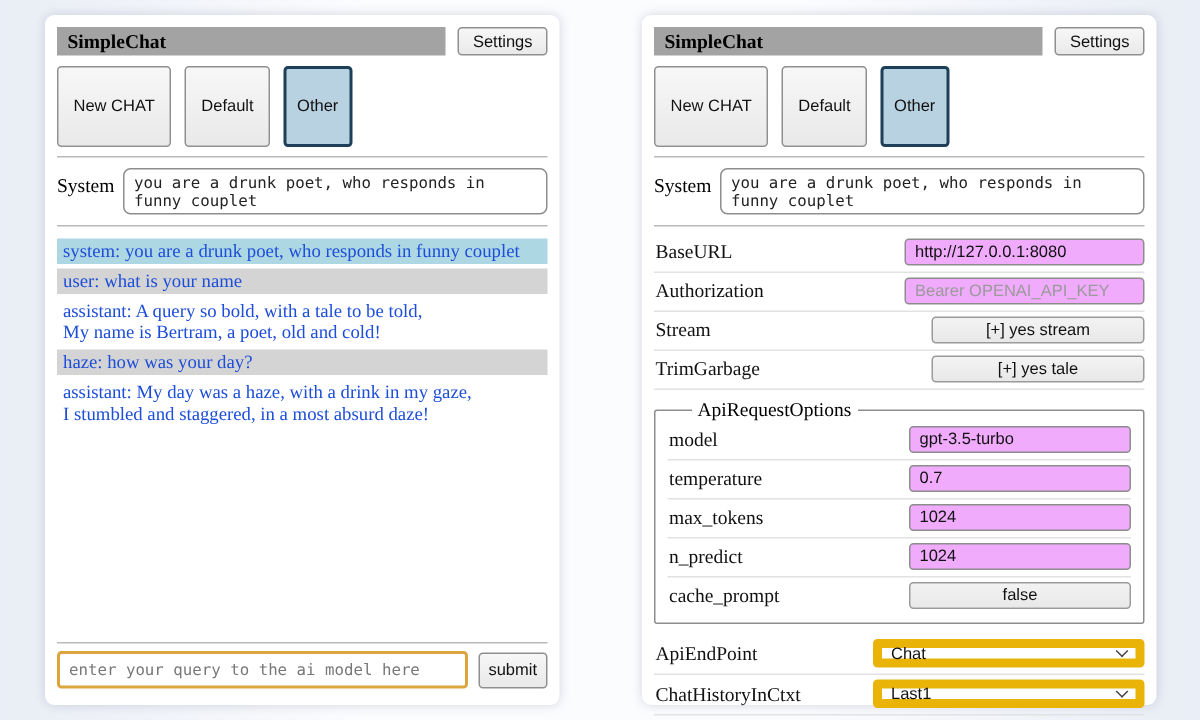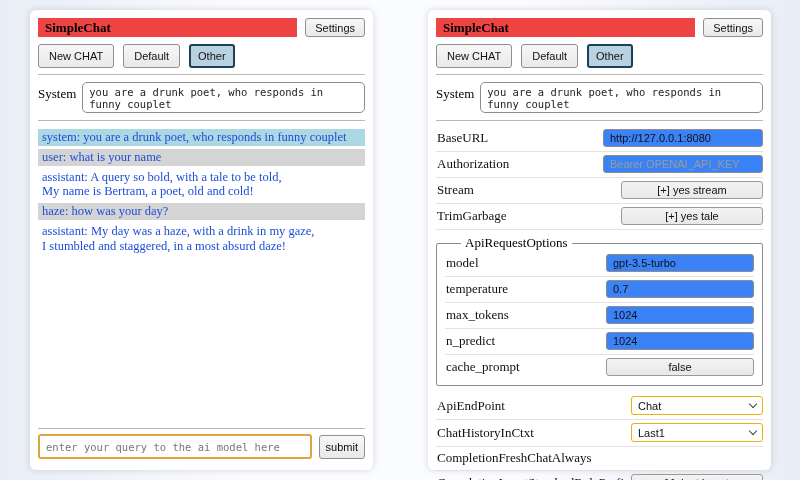--- a/index.html
+++ b/index.html
@@ -17,34 +17,34 @@
     height: 460px;
     background: #ffffff;
     border-radius: 6px;
     box-shadow: 0 0 7px rgba(110,120,150,.28);
     padding: 8px 8px 11px 8px;
     display: flex;
     flex-direction: column;
   }
   .titlebar-row { display: flex; gap: 8px; align-items: stretch; }
   .titlebar {
-    flex: 1; background: #ef4444;
+    flex: 1; background: #a3a3a3;
     font-size: 13px; font-weight: bold;
     padding: 2px 4px 2px 7px; line-height: 15px;
   }
   .btn {
     font-family: "Liberation Sans", sans-serif; font-size: 11px;
     background: linear-gradient(#f7f7f7, #e9e9e9);
     border: 1px solid #8f8f8f; border-radius: 3px;
     padding: 2px 9px; color: #111; cursor: pointer; white-space: nowrap;
   }
   .toolbar { display: flex; gap: 9px; margin-top: 7px; }
   .toolbar .btn { padding: 3px 10px; }
   .toolbar .btn.active {
-    background: #b9d2e1; border: 2px solid #1d4058; padding: 4px 7px;
+    background: #b9d2e1; border: 2px solid #1d4058; padding: 19px 7px;
   }
   hr.divider { border: none; border-top: 1px solid #b9b9b9; margin: 6px 0 5px 0; }
   .system-row { display: flex; gap: 6px; margin: 2px 0 1px 0; }
   .system-label { font-size: 13px; padding-top: 4px; }
   .system-input {
     flex: 1; height: 31px; resize: none;
     font-family: "DejaVu Sans Mono", monospace; font-size: 10.5px;
     border: 1px solid #8d8d8d; border-radius: 5px;
     padding: 3px 6px; color: #222; outline: none; overflow: hidden;
   }
@@ -73,35 +73,35 @@
   
   .srow {
     display: flex; align-items: center; justify-content: space-between;
     padding: 3px 0 4px 0; border-bottom: 1px solid #e2e2e2;
   }
   .srow .slabel { font-size: 13px; color: #111; padding-left: 1px; }
   .ctl {
     width: 160px;
     font-family: "Liberation Sans", sans-serif; font-size: 11px;
     border: 1px solid #8d8d8d; border-radius: 3px;
-    padding: 2px 6px; color: #111; background: #3b82f6; outline: none;
+    padding: 2px 6px; color: #111; background: #f0abfc; outline: none;
   }
   .ctl::placeholder { color: #9a9a9a; opacity: 1; }
   .wbtn {
     width: 142px;
     font-family: "Liberation Sans", sans-serif; font-size: 11px;
     background: linear-gradient(#f3f3f3, #e8e8e8);
     border: 1px solid #9a9a9a; border-radius: 3px;
     padding: 2px 6px; text-align: center; cursor: pointer; color: #111;
   }
   .select {
-    width: 132px; height: 19px;
+    width: 181px; height: 19px;
     display: flex; align-items: center; justify-content: space-between;
     font-family: "Liberation Sans", sans-serif; font-size: 11px;
-    border: 1px solid #eab308; border-radius: 3px;
+    border: 6px solid #eab308; border-radius: 3px;
     padding: 0 6px; background: #fff; cursor: pointer; color: #111;
   }
   .chev {
     width: 6px; height: 6px; margin-top: -3px;
     border-right: 1.6px solid #444; border-bottom: 1.6px solid #444;
     transform: rotate(45deg);
   }
   fieldset.aro {
     border: 1px solid #8d8d8d; border-radius: 2px;
     margin: 5px 0 7px 0; padding: 0 8px 5px 8px;

